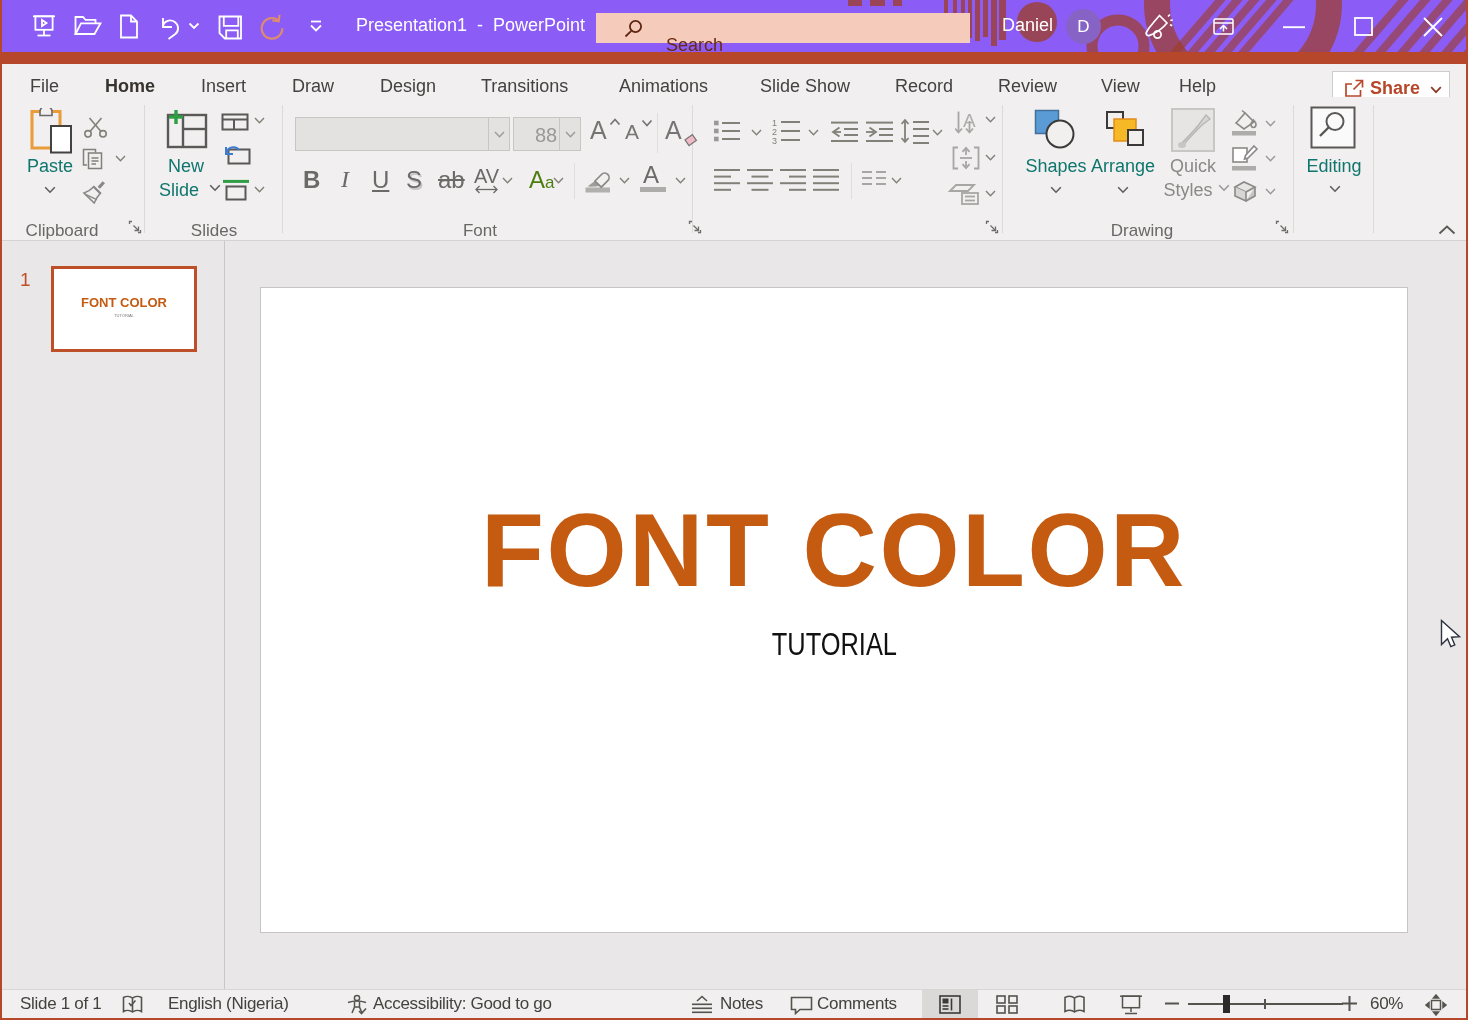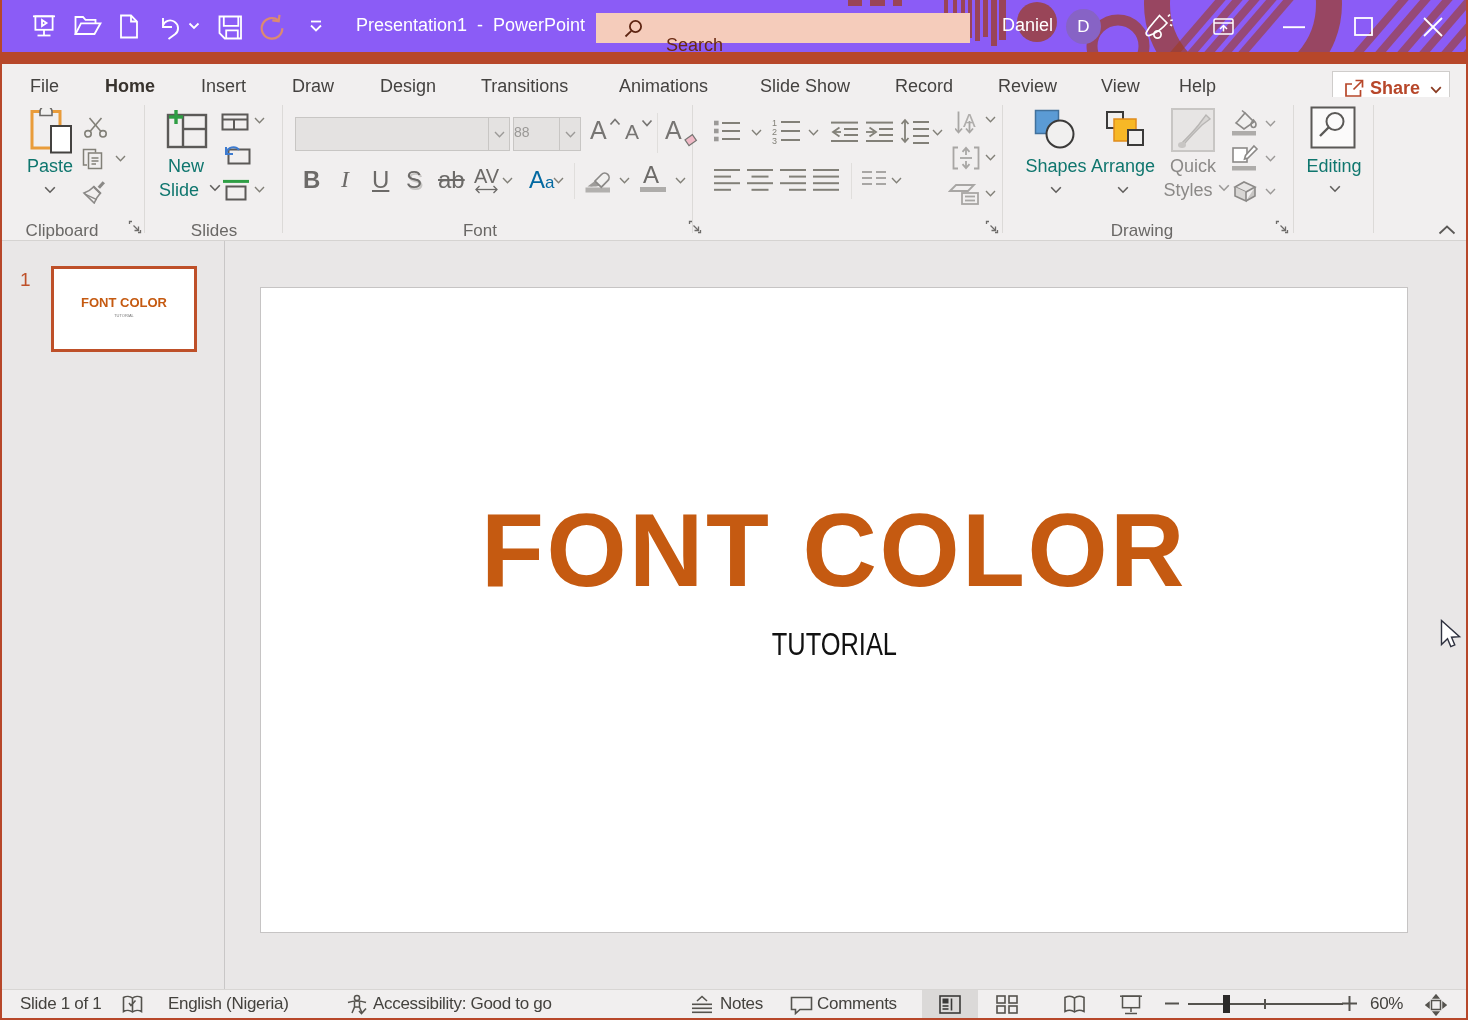--- a/index.html
+++ b/index.html
@@ -321,21 +321,21 @@
   <div class="gname" style="left:162px;width:100px;">Slides</div>
 
   <div class="abs" style="left:293px;top:20px;width:215px;height:34px;background:#E4E2E1;border:1px solid #C8C6C4;">
     <div class="abs" style="right:0;top:0;width:21px;height:32px;border-left:1px solid #C8C6C4;">
       <svg class="abs" style="left:5px;top:13px;" width="11" height="7" viewBox="0 0 11 7">
           <path d="M1 1 L5.5 5.7 L10 1" stroke="#9c9a98" stroke-width="1.4" fill="none"></path>
         </svg>
     </div>
   </div>
   <div class="abs" style="left:511px;top:20px;width:68px;height:34px;background:#E4E2E1;border:1px solid #C8C6C4;">
-    <span class="abs" style="left:0;top:6px;font-size:14px;color:#9A9896;">88</span>
+    <span class="abs" style="left:21px;top:6px;font-size:20px;color:#9A9896;">88</span>
     <div class="abs" style="right:0;top:0;width:21px;height:32px;border-left:1px solid #C8C6C4;">
       <svg class="abs" style="left:5px;top:13px;" width="11" height="7" viewBox="0 0 11 7">
           <path d="M1 1 L5.5 5.7 L10 1" stroke="#9c9a98" stroke-width="1.4" fill="none"></path>
         </svg>
     </div>
   </div>
 
   <span class="abs" style="left:588px;top:19px;font-size:25px;color:#777573;">A</span>
   <svg class="abs" style="left:607px;top:21px;" width="12" height="8" viewBox="0 0 12 8">
       <path d="M1.5 6.5 L6 1.5 L10.5 6.5" stroke="#777573" stroke-width="1.7" fill="none"></path>
@@ -359,21 +359,21 @@
     <text x="0" y="15" font-size="20" fill="#6C6A68" font-family="Liberation Sans">AV</text>
     <g stroke="#6C6A68" stroke-width="1.3" fill="none">
       <line x1="2" y1="21.5" x2="23" y2="21.5"></line>
       <path d="M5.5 18 L2 21.5 L5.5 25"></path>
         <path d="M19.5 18 L23 21.5 L19.5 25"></path>
     </g>
   </svg>
   <svg class="abs" style="left:500px;top:80px;" width="11" height="7" viewBox="0 0 11 7">
       <path d="M1 1 L5.5 5.7 L10 1" stroke="#828078" stroke-width="1.4" fill="none"></path>
     </svg>
-  <span class="abs" style="left:527px;top:69px;font-size:24px;color:#0369a1;">A<span style="font-size:17px;">a</span></span>
+  <span class="abs" style="left:527px;top:69px;font-size:24px;color:#4d7c0f;">A<span style="font-size:17px;">a</span></span>
   <svg class="abs" style="left:551px;top:80px;" width="11" height="7" viewBox="0 0 11 7">
       <path d="M1 1 L5.5 5.7 L10 1" stroke="#828078" stroke-width="1.4" fill="none"></path>
     </svg>
   <div class="abs" style="left:572px;top:66px;width:1px;height:36px;background:#E0DEDC;"></div>
 
   <svg class="abs" style="left:583px;top:68px;" width="27" height="30" viewBox="0 0 27 30">
     <rect x="0.5" y="22.5" width="24.5" height="5" fill="#B2B0AE"></rect>
     <path d="M2.5 21.5 L10.5 15.5 L16 20.5 C11 21.8 6 21.8 2.5 21.5 Z" fill="#9E9C9A"></path>
     <path d="M10 16 L16.5 9.5 A4.4 4.4 0 0 1 22.8 15.7 L16.3 22.2 Z" fill="#F1F0EF" stroke="#8B8987" stroke-width="1.7"></path>
   </svg>

